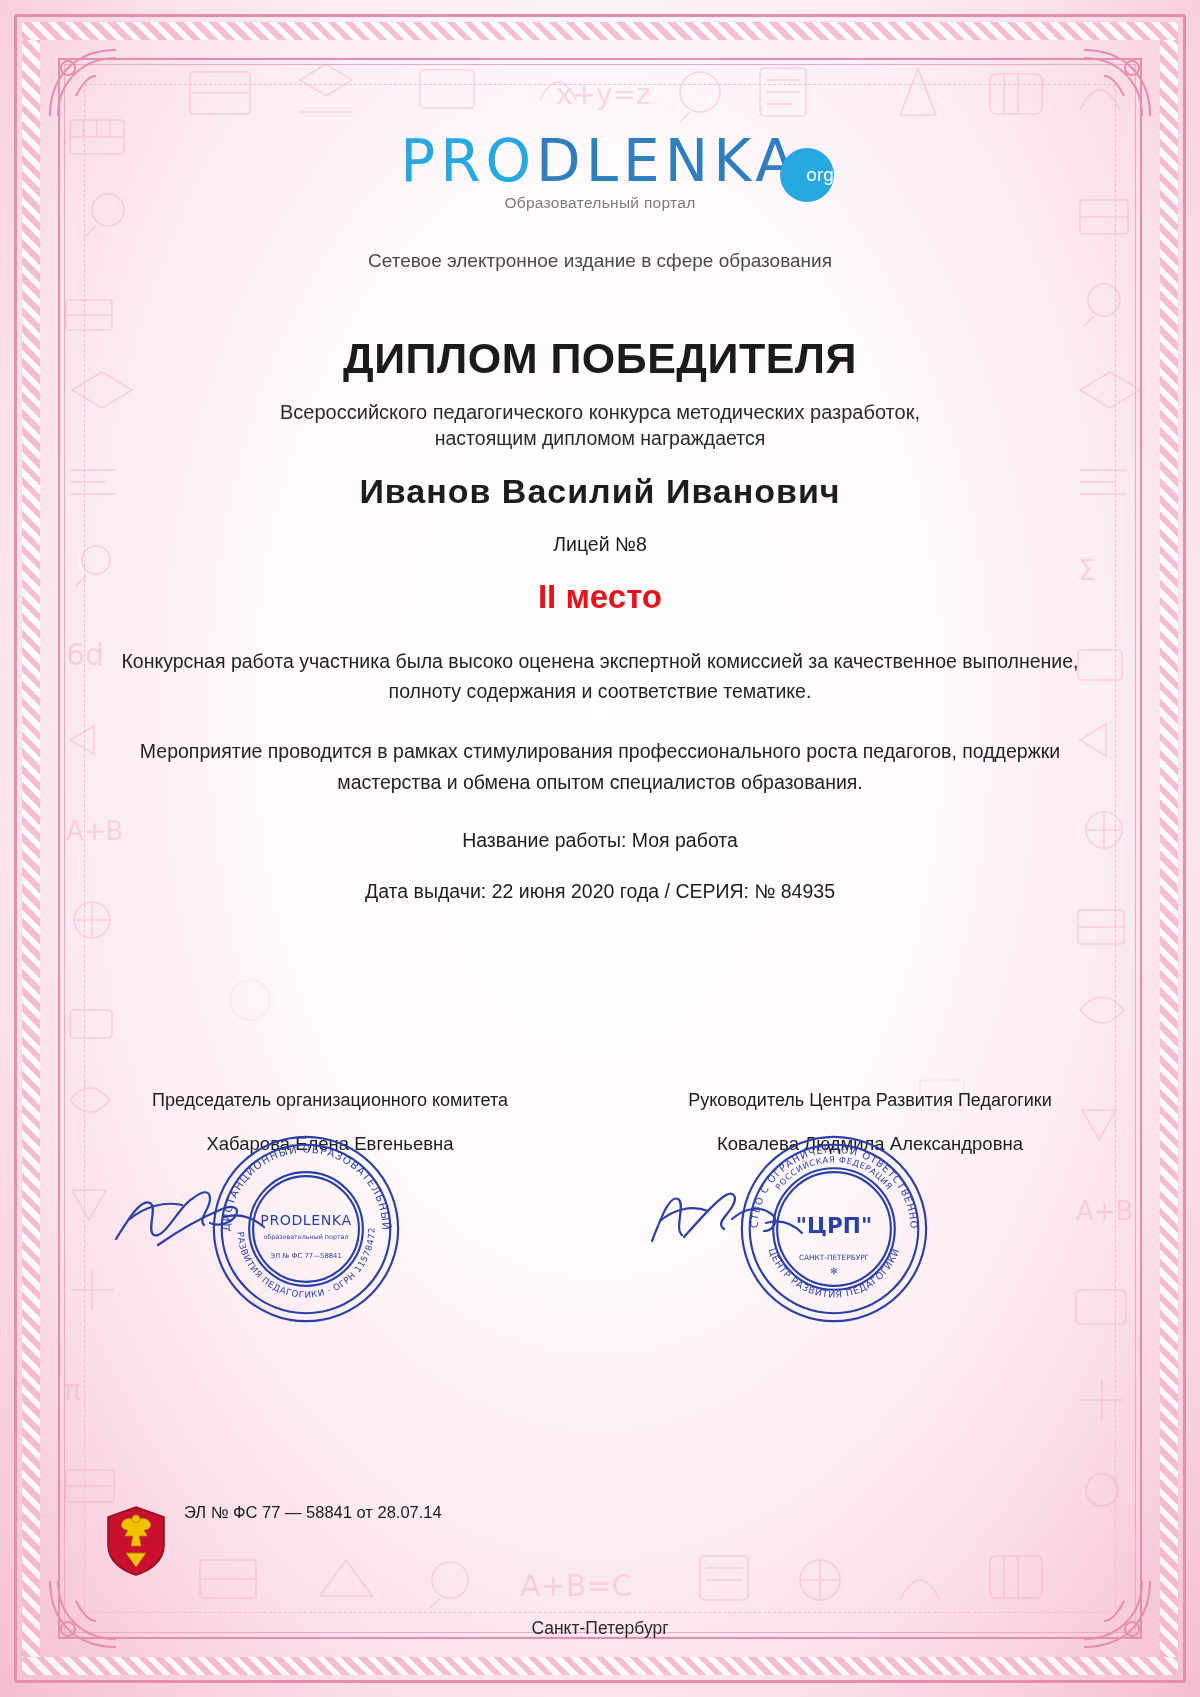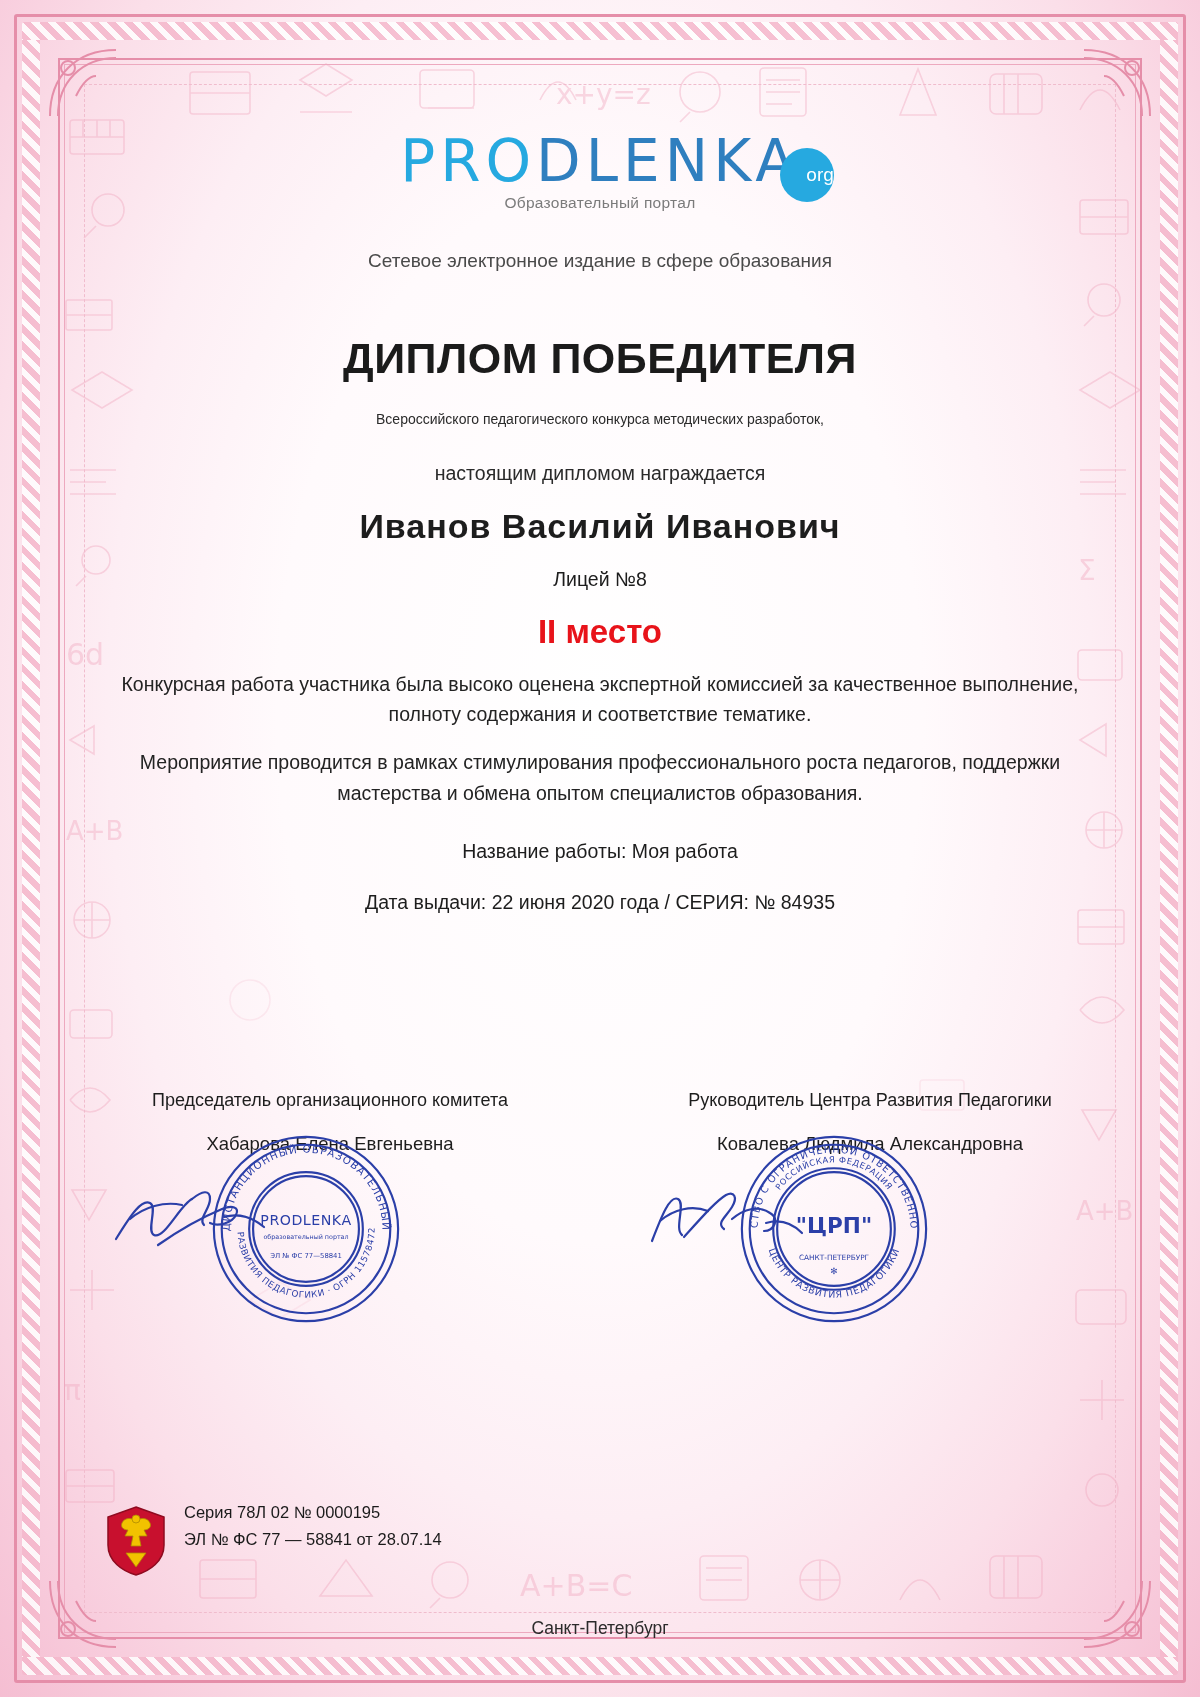--- a/index.html
+++ b/index.html
@@ -115,48 +115,47 @@
   }
 
   .title {
     margin-top:62px;
     font-size:43px;
     font-weight:bold;
     letter-spacing:.5px;
     color:#1b1b1b;
   }
   .subtitle {
-    margin-top:26px;
-    font-size:14px;
+    margin-top:14px;
+    font-size:20px;
     line-height:1.5;
     color:#2a2a2a;
   }
   .awarded {
-    margin-top:32px;
     font-size:19.5px;
     color:#2a2a2a;
   }
   .winner {
     margin-top:22px;
     font-size:34px;
     font-weight:bold;
     letter-spacing:1px;
   }
   .org {
     margin-top:22px;
     font-size:19.5px;
   }
   .place {
     margin-top:22px;
     font-size:33px;
     font-weight:bold;
     color:#e8131a;
   }
   .para {
-    margin-top:18px;
+    margin-top:30px;
     font-size:19.5px;
     line-height:1.55;
     color:#232323;
   }
   .work-name {
     margin-top:32px;
     font-size:19.5px;
   }
   .issue {
     margin-top:28px;
@@ -460,20 +459,19 @@
   <div class="footer">
     <svg class="emblem" viewBox="0 0 64 72" xmlns="http://www.w3.org/2000/svg">
       <path d="M32 2 L60 12 V40 C60 56 46 66 32 70 C18 66 4 56 4 40 V12 Z" fill="#c8102e" stroke="#8f0b20" stroke-width="1.5"></path>
       <g fill="#f2c200" stroke="#b08b00" stroke-width="0.8">
         <path d="M32 16 c-5 -4 -12 -3 -14 2 c-2 5 3 7 6 7 l-3 6 h8 l-2 10 h10 l-2 -10 h8 l-3 -6 c3 0 8 -2 6 -7 c-2 -5 -9 -6 -14 -2 z"></path>
         <circle cx="32" cy="14" r="4"></circle>
         <path d="M22 48 h20 l-10 14 z"></path>
       </g>
     </svg>
     <div class="legal">
-      <div>Серия 78Л 02 № 0000195</div>
       <div>ЭЛ № ФС 77 — 58841 от 28.07.14</div>
     </div>
   </div>
 
   <div class="city">Санкт-Петербург</div>
 
 </div>
 
 </body></html>

